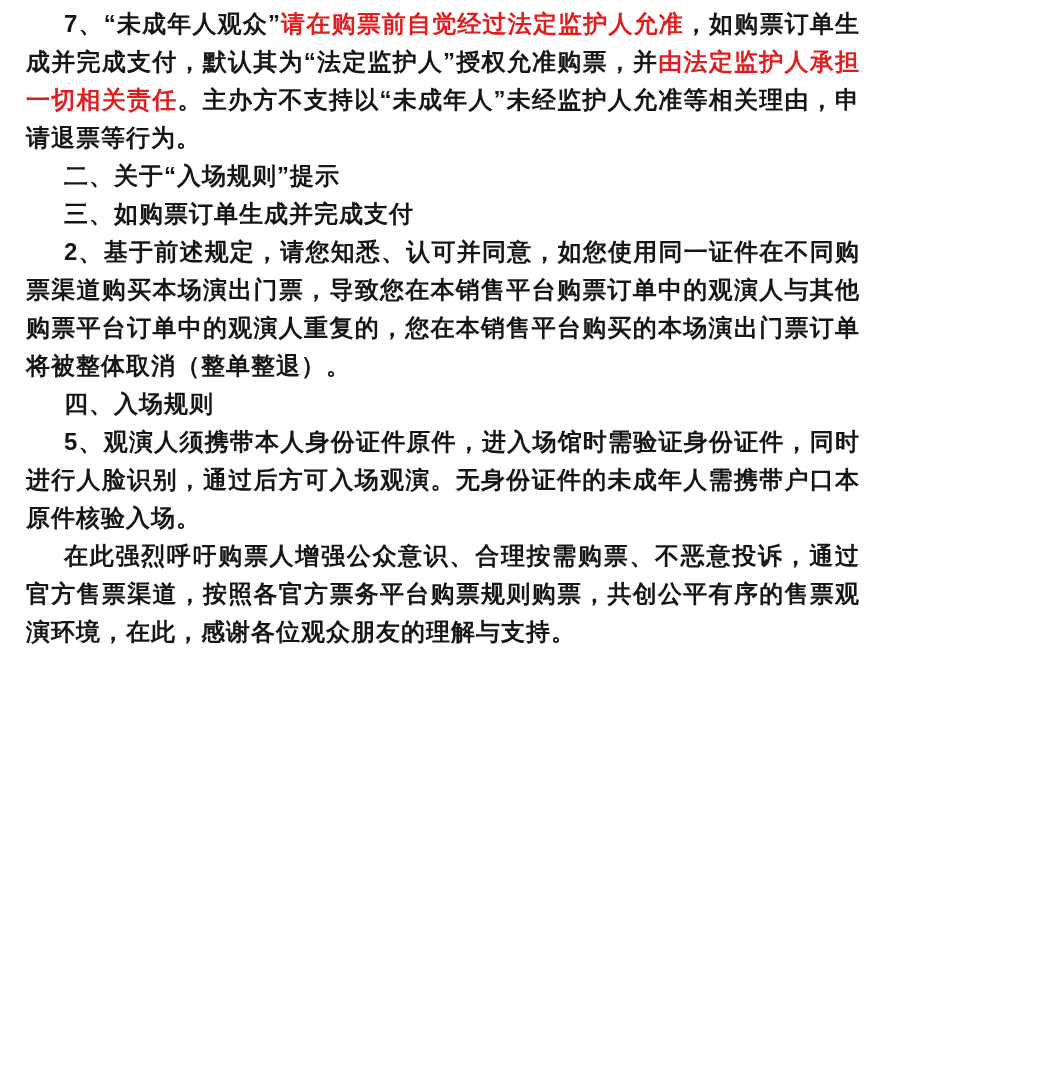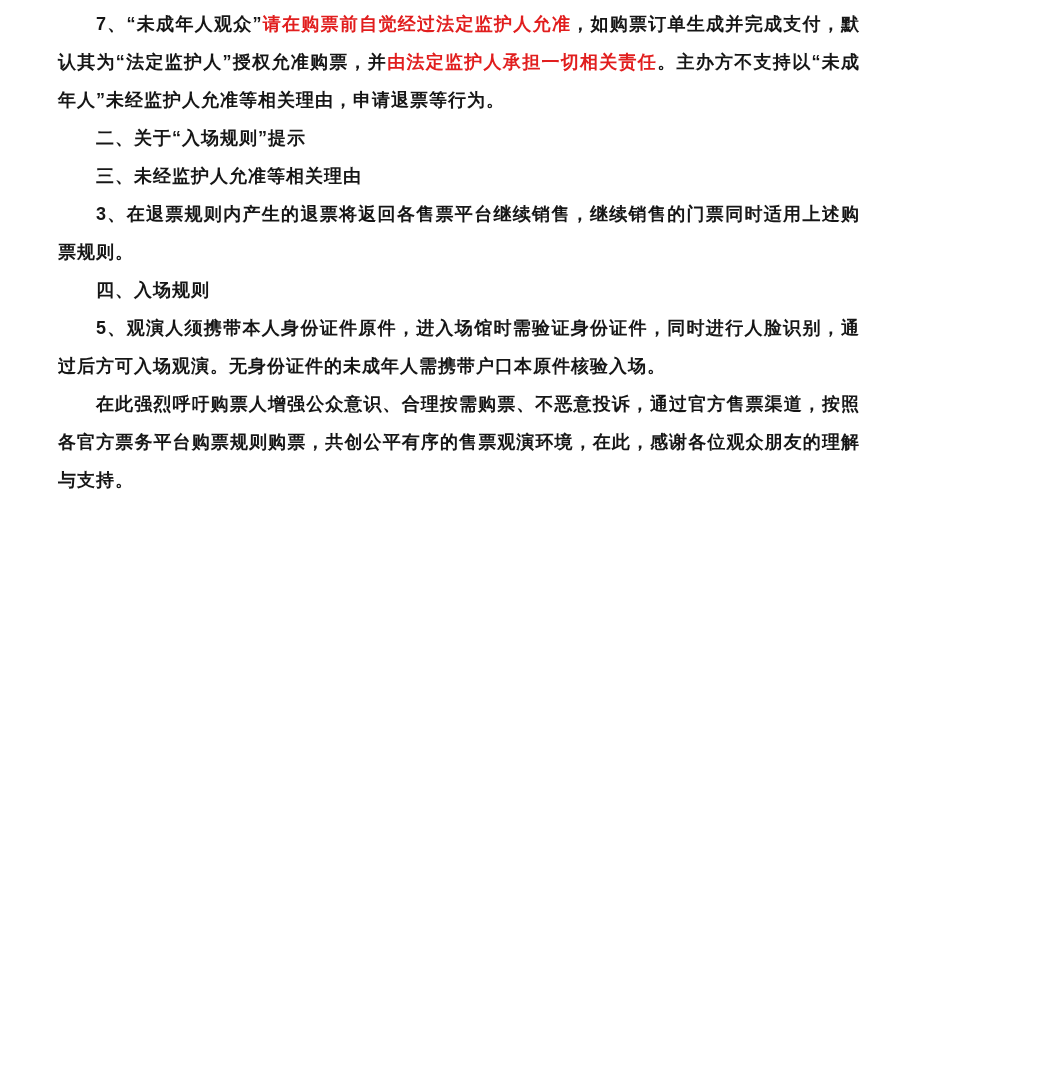--- a/index.html
+++ b/index.html
@@ -9,41 +9,41 @@
   }
   body {
     width: 1050px;
     height: 1070px;
     overflow: hidden;
   }
   .doc {
     box-sizing: border-box;
     width: 897px;
     height: 1070px;
-    padding: 5px 37px 0 58px;
+    padding: 5px 37px 0 26px;
     font-family: "Liberation Sans", "DejaVu Sans", sans-serif;
     font-weight: bold;
-    font-size: 18px;
+    font-size: 24px;
     line-height: 38px;
     color: #161616;
     letter-spacing: 1px;
   }
   .doc p {
     margin: 0;
     text-indent: 38px;
     text-align: justify;
     word-break: break-all;
   }
   .seg { color: inherit; }
   .seg.red { color: #e11e1e; }
 </style>
 </head>
 <body>
 
 <div class="doc" id="rules-doc" style="color: rgb(22, 22, 22); background: rgb(255, 255, 255);">
     <p><span class="seg">7、“未成年人观众”</span><span class="seg red" style="color: rgb(225, 30, 30);">请在购票前自觉经过法定监护人允准</span><span class="seg">，如购票订单生成并完成支付，默认其为“法定监护人”授权允准购票，并</span><span class="seg red" style="color: rgb(225, 30, 30);">由法定监护人承担一切相关责任</span><span class="seg">。主办方不支持以“未成年人”未经监护人允准等相关理由，申请退票等行为。</span></p>
     <p><span class="seg">二、关于“入场规则”提示</span></p>
-    <p><span class="seg">三、未经监护人允准等相关理由</span></p>
-    <p><span class="seg">3、在退票规则内产生的退票将返回各售票平台继续销售，继续销售的门票同时适用上述购票规则。</span></p>
+    <p><span class="seg">三、如购票订单生成并完成支付</span></p>
+    <p><span class="seg">2、基于前述规定，请您知悉、认可并同意，如您使用同一证件在不同购票渠道购买本场演出门票，导致您在本销售平台购票订单中的观演人与其他购票平台订单中的观演人重复的，您在本销售平台购买的本场演出门票订单将被整体取消（整单整退）。</span></p>
     <p><span class="seg">四、入场规则</span></p>
     <p><span class="seg">5、观演人须携带本人身份证件原件，进入场馆时需验证身份证件，同时进行人脸识别，通过后方可入场观演。无身份证件的未成年人需携带户口本原件核验入场。</span></p>
     <p><span class="seg">在此强烈呼吁购票人增强公众意识、合理按需购票、不恶意投诉，通过官方售票渠道，按照各官方票务平台购票规则购票，共创公平有序的售票观演环境，在此，感谢各位观众朋友的理解与支持。</span></p>
   </div>
 
 </body></html>

